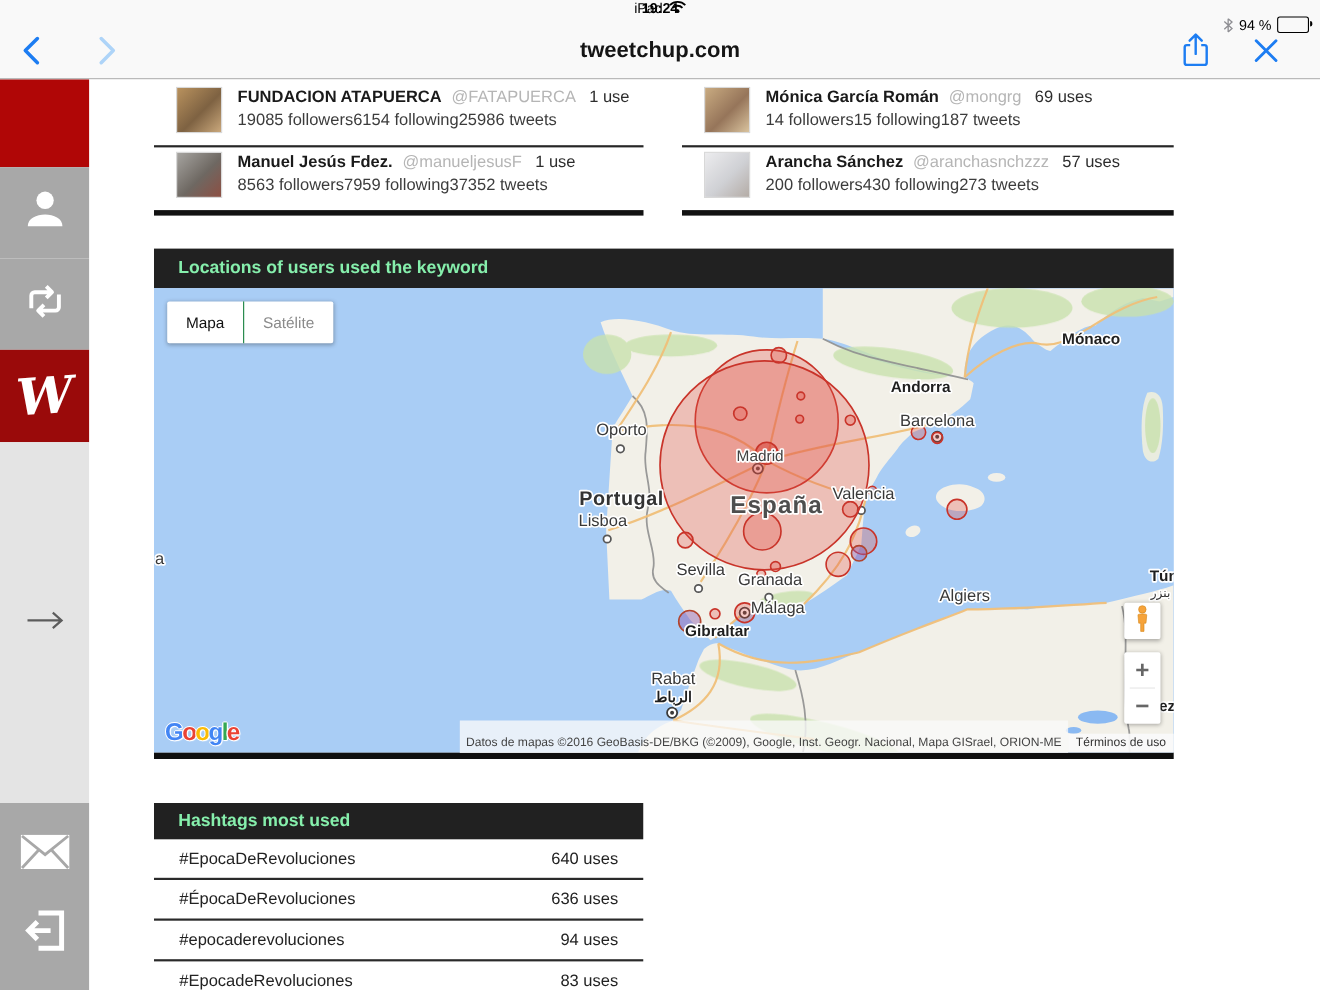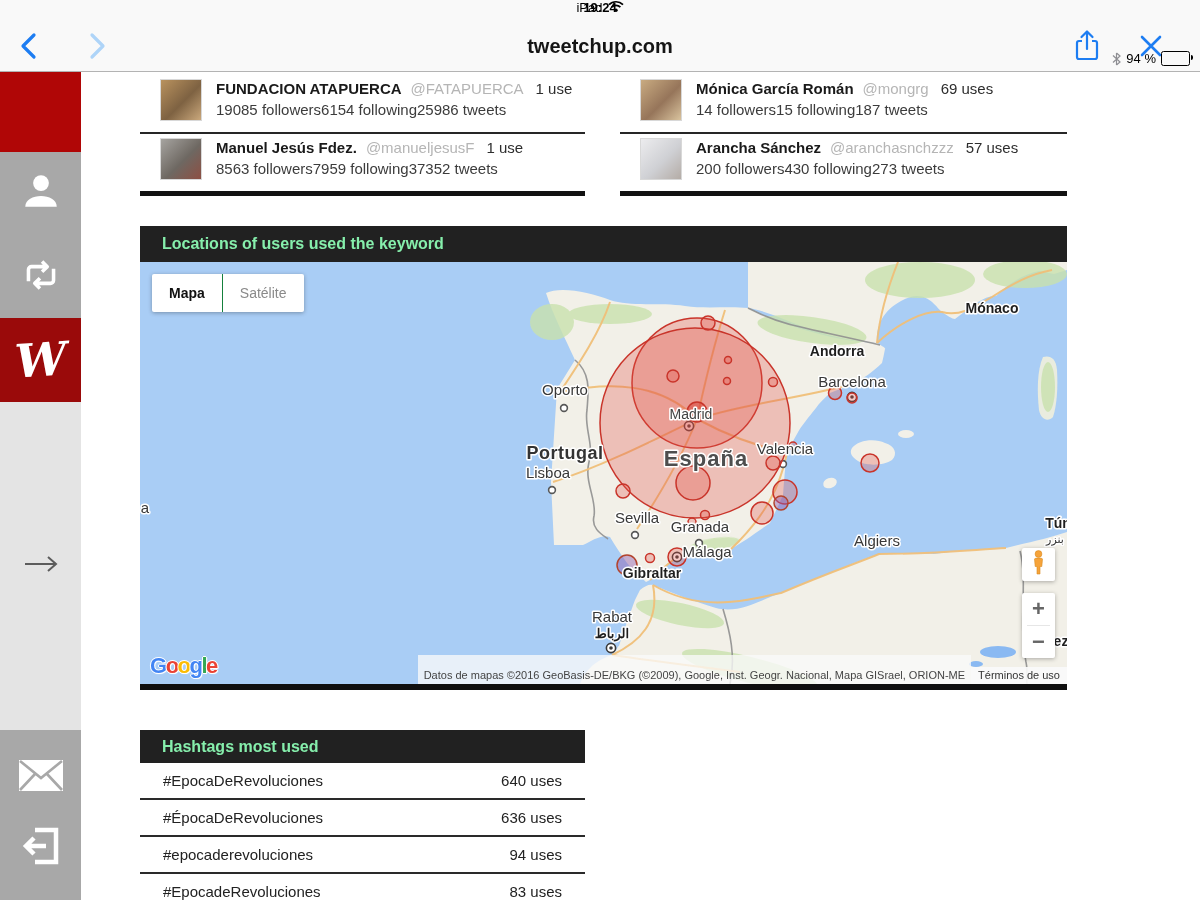--- a/index.html
+++ b/index.html
@@ -4,21 +4,21 @@
 <style>
   html,body{margin:0;padding:0;background:#fff;}
   .screen{position:relative;width:1200px;height:900px;overflow:hidden;background:#fff;
           font-family:"Liberation Sans",sans-serif;color:#222;}
 
   
   .status-bar{position:absolute;top:0;left:0;right:0;height:21px;background:#f9f9f9;
               display:flex;align-items:center;padding:0 10px;font-size:13px;color:#000;z-index:30;flex-direction:column;}
   .sb-left{display:flex;align-items:center;gap:5px;}
   .sb-center{position:absolute;left:0;right:0;text-align:center;font-weight:bold;pointer-events:none;}
-  .sb-right{margin-left:auto;display:flex;align-items:flex-end;gap:5px;color:#000;margin-top:36px;}
+  .sb-right{margin-left:auto;display:flex;align-items:flex-end;gap:5px;color:#000;}
   .bt-icon svg{display:block;}
   .battery{position:relative;width:25px;height:11px;border:1px solid #000;border-radius:2.5px;padding:1px;}
   .battery .fill{height:100%;width:92%;background:#000;border-radius:1px;}
   .battery .tip{position:absolute;right:-4px;top:3px;width:2.5px;height:5px;background:#000;border-radius:0 2px 2px 0;}
 
   
   .safari-bar{position:absolute;top:21px;left:0;right:0;height:50px;background:#f9f9f9;
               border-bottom:1px solid #b3b3b3;z-index:29;}
   .nav-btn{position:absolute;top:10px;width:30px;height:30px;display:flex;align-items:center;justify-content:center;}
   #btn-back{left:14px;} #btn-forward{left:82px;}
@@ -69,21 +69,21 @@
   .lbl-city-sm{font-size:14px;fill:#424242;}
   .lbl-bold{font-size:14px;font-weight:bold;fill:#1f1f1f;}
   .lbl-country{font-size:22px;font-weight:bold;fill:#4e4e4e;letter-spacing:1px;}
   .lbl-country-sm{font-size:18px;font-weight:bold;fill:#333;letter-spacing:.5px;}
   .lbl-ar{font-size:13px;font-weight:bold;fill:#1f1f1f;}
   .lbl-ar-sm{font-size:11px;fill:#333;}
 
   .map-type{position:absolute;left:12px;top:12px;height:38px;background:#fff;border-radius:2px;
             box-shadow:0 1px 4px rgba(0,0,0,.3);display:flex;font-size:14px;z-index:4;}
   .map-type .mt{padding:0 17px;display:flex;align-items:center;cursor:pointer;}
-  #mt-mapa{font-weight:bold;color:#111;}
+  #mt-mapa{font-weight:normal;color:#111;}
   #mt-sat{color:#8a8a8a;border-left:1px solid #15803d;}
 
   .pegman-ctl{position:absolute;right:12px;top:286px;width:33px;height:33px;background:#fff;border-radius:2px;
               box-shadow:0 1px 4px rgba(0,0,0,.3);display:flex;align-items:center;justify-content:center;z-index:4;}
   .zoom-ctl{position:absolute;right:12px;top:331px;width:33px;height:65px;background:#fff;border-radius:2px;
             box-shadow:0 1px 4px rgba(0,0,0,.3);z-index:4;}
   .zoom-btn{height:32px;display:flex;align-items:center;justify-content:center;
             font-size:22px;font-weight:bold;color:#666;cursor:pointer;}
   .zoom-sep{height:1px;background:#e6e6e6;margin:0 5px;}
 

